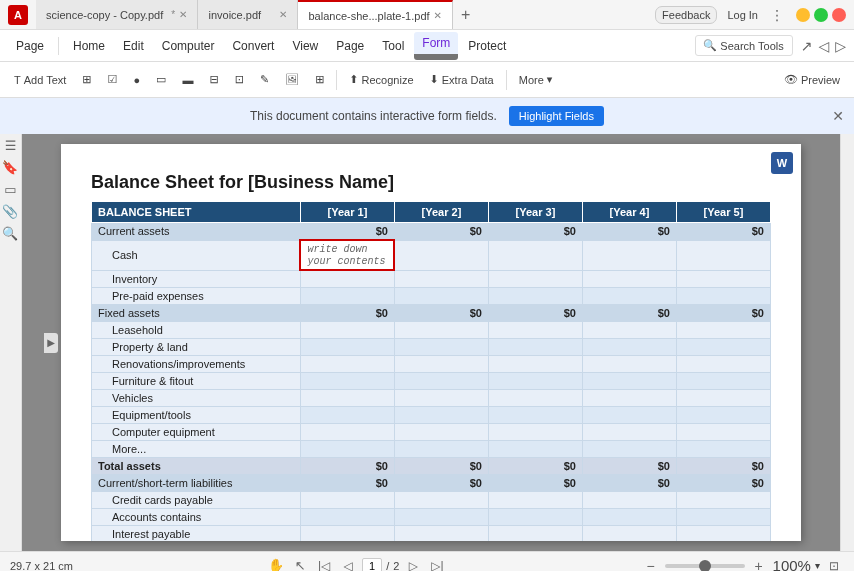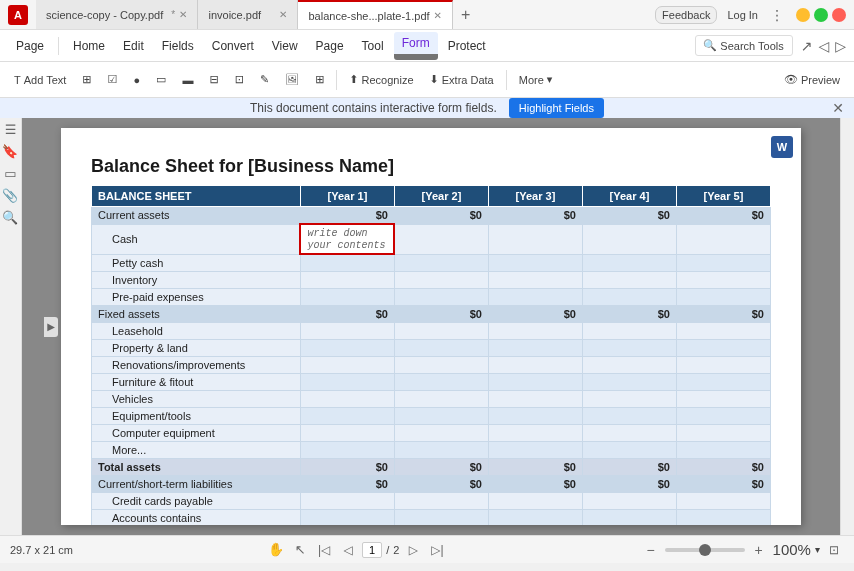--- a/index.html
+++ b/index.html
@@ -27,21 +27,21 @@
     .menu-divider { width: 1px; height: 18px; background: #ddd; margin: 0 4px; }
     .menu-file { font-size: 12px; color: #333; padding: 4px 8px; cursor: pointer; }
 
     
     #toolbar { display: flex; align-items: center; height: 36px; background: white; border-bottom: 1px solid #ddd; padding: 0 8px; gap: 4px; }
     .toolbar-btn { display: flex; align-items: center; gap: 3px; padding: 4px 6px; font-size: 11px; color: #444; cursor: pointer; border-radius: 3px; border: none; background: transparent; }
     .toolbar-separator { width: 1px; height: 20px; background: #ddd; margin: 0 2px; }
     .search-tools-btn { display: flex; align-items: center; gap: 3px; font-size: 11px; color: #444; border: 1px solid #ddd; border-radius: 3px; padding: 3px 8px; cursor: pointer; margin-left: auto; }
 
     
-    #notification-bar { display: flex; align-items: center; justify-content: center; background: #e8f0fe; height: 20px; gap: 12px; font-size: 12px; color: #444; position: relative; }
+    #notification-bar { display: flex; align-items: center; justify-content: center; background: #e8f0fe; height: 36px; gap: 12px; font-size: 12px; color: #444; position: relative; }
     .highlight-fields-btn { background: #1a73e8; color: white; border: none; border-radius: 3px; padding: 4px 10px; font-size: 11px; cursor: pointer; }
     .notif-close { position: absolute; right: 10px; font-size: 14px; color: #666; cursor: pointer; }
 
     
     #main-area { display: flex; height: calc(571px - 30px - 32px - 36px - 28px - 28px); background: #888; }
     #left-panel { width: 22px; background: #f0f0f0; border-right: 1px solid #ddd; display: flex; flex-direction: column; align-items: center; padding: 4px 0; gap: 6px; }
     .left-panel-icon { width: 16px; height: 16px; color: #666; font-size: 13px; cursor: pointer; text-align: center; }
     #content-area { flex: 1; overflow: hidden; background: #888; display: flex; justify-content: center; padding: 10px; position: relative; }
     #right-panel { width: 14px; background: #f0f0f0; border-left: 1px solid #ddd; }
     #left-panel-arrow { position: absolute; left: 22px; top: 50%; transform: translateY(-50%); width: 14px; height: 20px; background: #e0e0e0; border-radius: 0 3px 3px 0; cursor: pointer; display: flex; align-items: center; justify-content: center; font-size: 10px; color: #666; z-index: 10; }
@@ -108,21 +108,21 @@
     <button class="win-btn max"></button>
     <button class="win-btn close"></button>
   </div>
 </div>
 
 <div id="menu-bar">
   <span class="menu-file">Page</span>
   <div class="menu-divider"></div>
   <span class="menu-item">Home</span>
   <span class="menu-item">Edit</span>
-  <span class="menu-item">Fields</span>
+  <span class="menu-item">Computer</span>
   <span class="menu-item">Convert</span>
   <span class="menu-item">View</span>
   <span class="menu-item">Page</span>
   <span class="menu-item">Tool</span>
   <span class="menu-item active" style="background:#e8f0fe;color:#6d28d9;border-bottom:6px solid #737373;">Form</span>
   <span class="menu-item">Protect</span>
   <div style="margin-left:auto;">
     <span class="search-tools-btn">
       <span>🔍</span>
       <span>Search Tools</span>
@@ -241,28 +241,20 @@
             <td class="label indent">Cash</td>
             <td class="input-cell">
               <span class="input-text">write down your contents</span>
             </td>
             <td style="background:#e8eff8;"></td>
             <td style="background:#e8eff8;"></td>
             <td style="background:#e8eff8;"></td>
             <td style="background:#e8eff8;"></td>
           </tr>
 
-          <tr class="row-normal">
-            <td class="label indent">Petty cash</td>
-            <td style="background:#dce8f5;"></td>
-            <td style="background:#dce8f5;"></td>
-            <td style="background:#dce8f5;"></td>
-            <td style="background:#dce8f5;"></td>
-            <td style="background:#dce8f5;"></td>
-          </tr>
 
           <tr class="row-normal">
             <td class="label indent">Inventory</td>
             <td style="background:#e8eff8;"></td>
             <td style="background:#e8eff8;"></td>
             <td style="background:#e8eff8;"></td>
             <td style="background:#e8eff8;"></td>
             <td style="background:#e8eff8;"></td>
           </tr>
 

